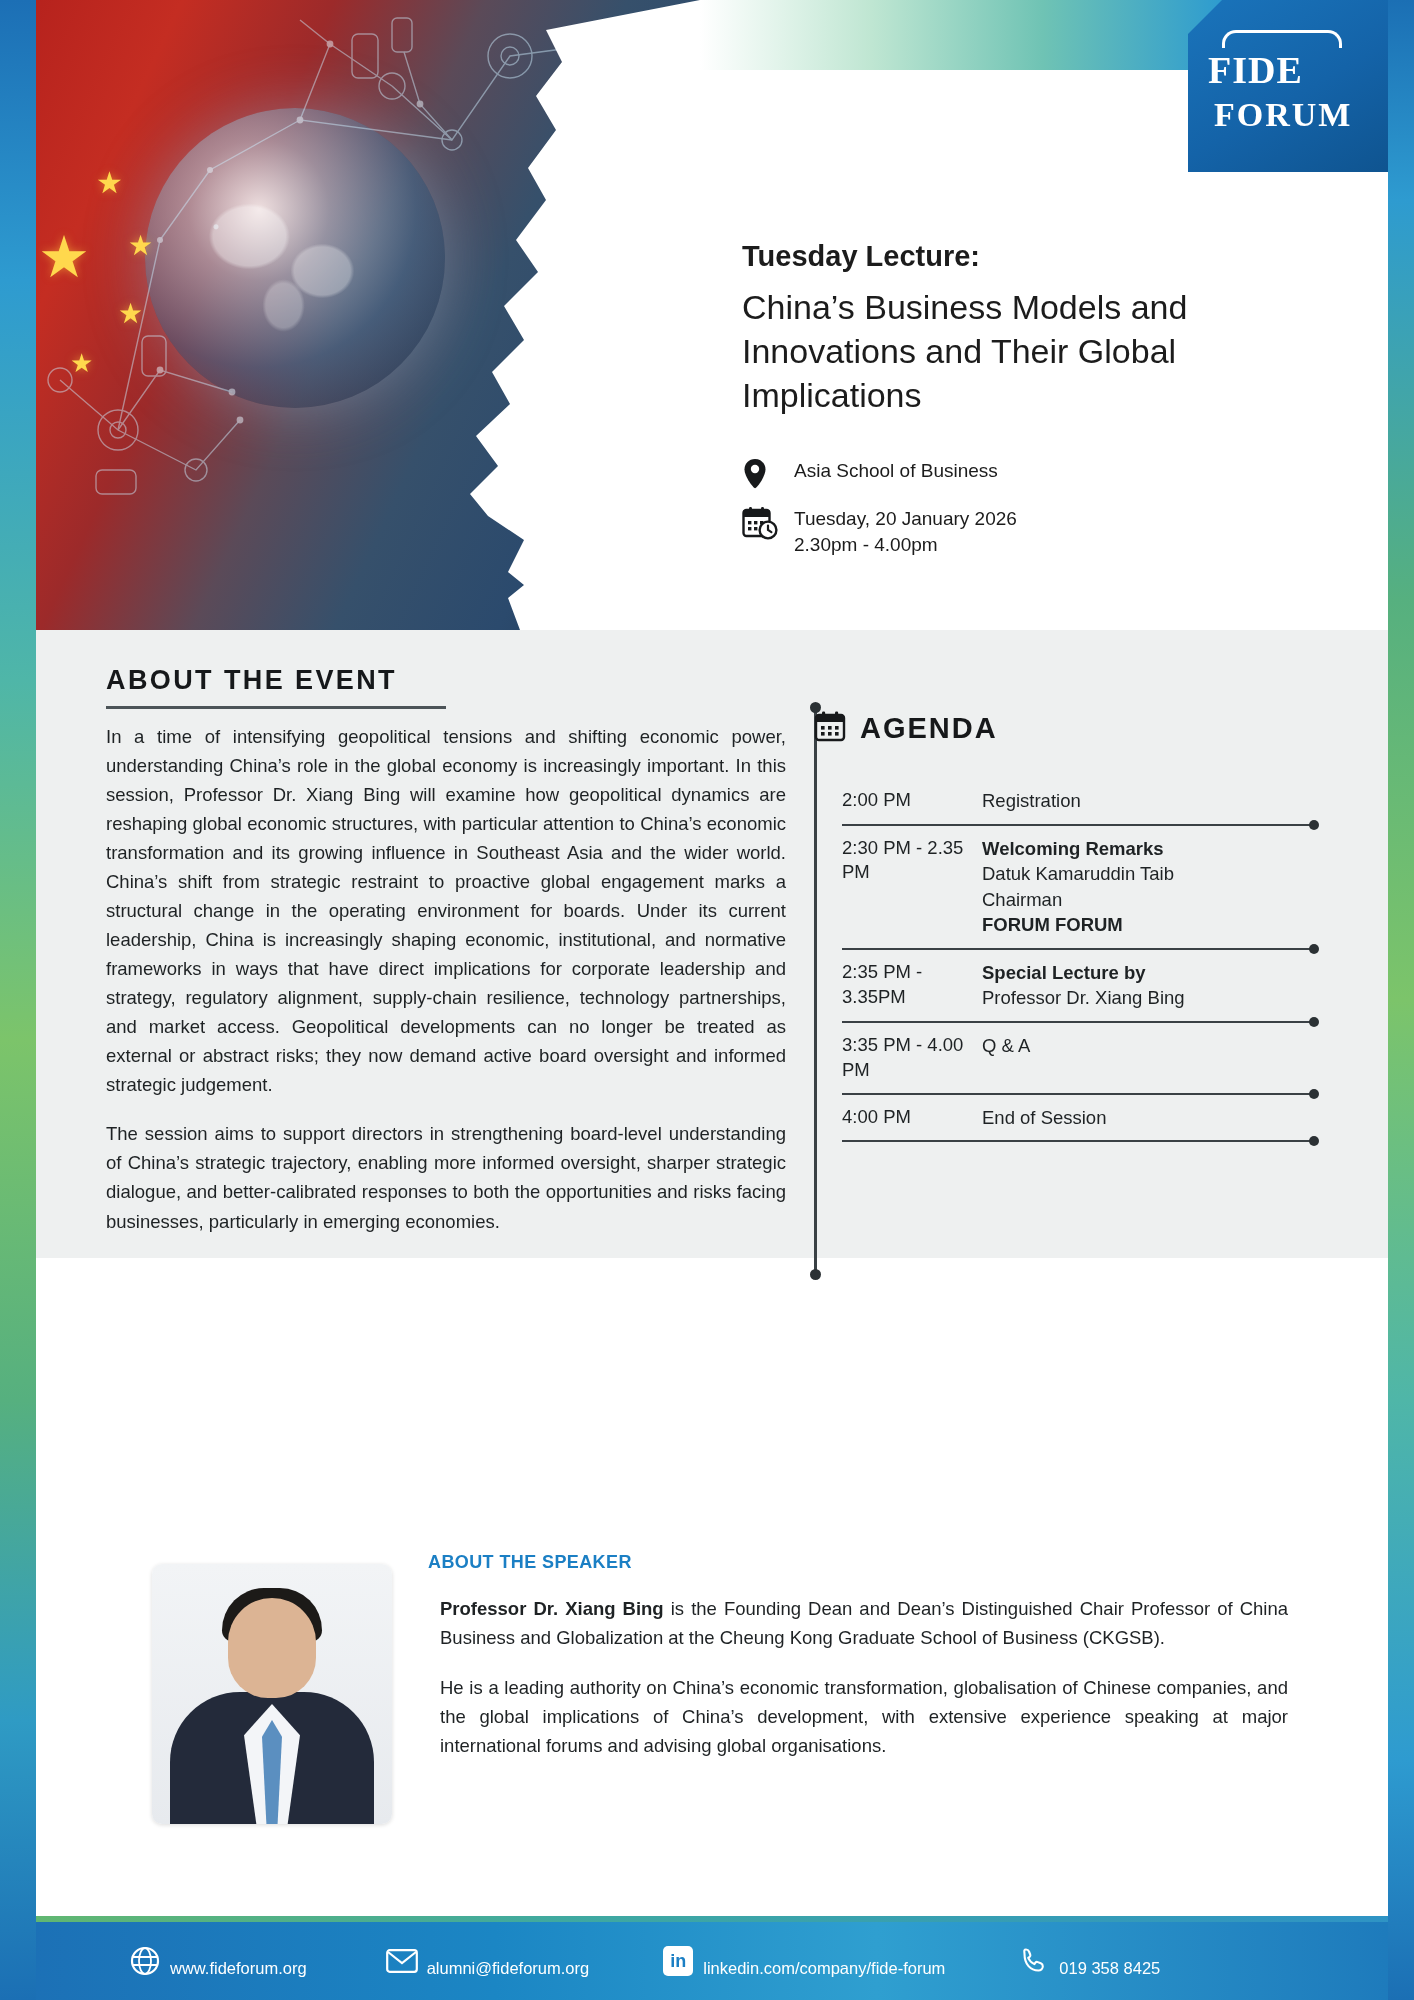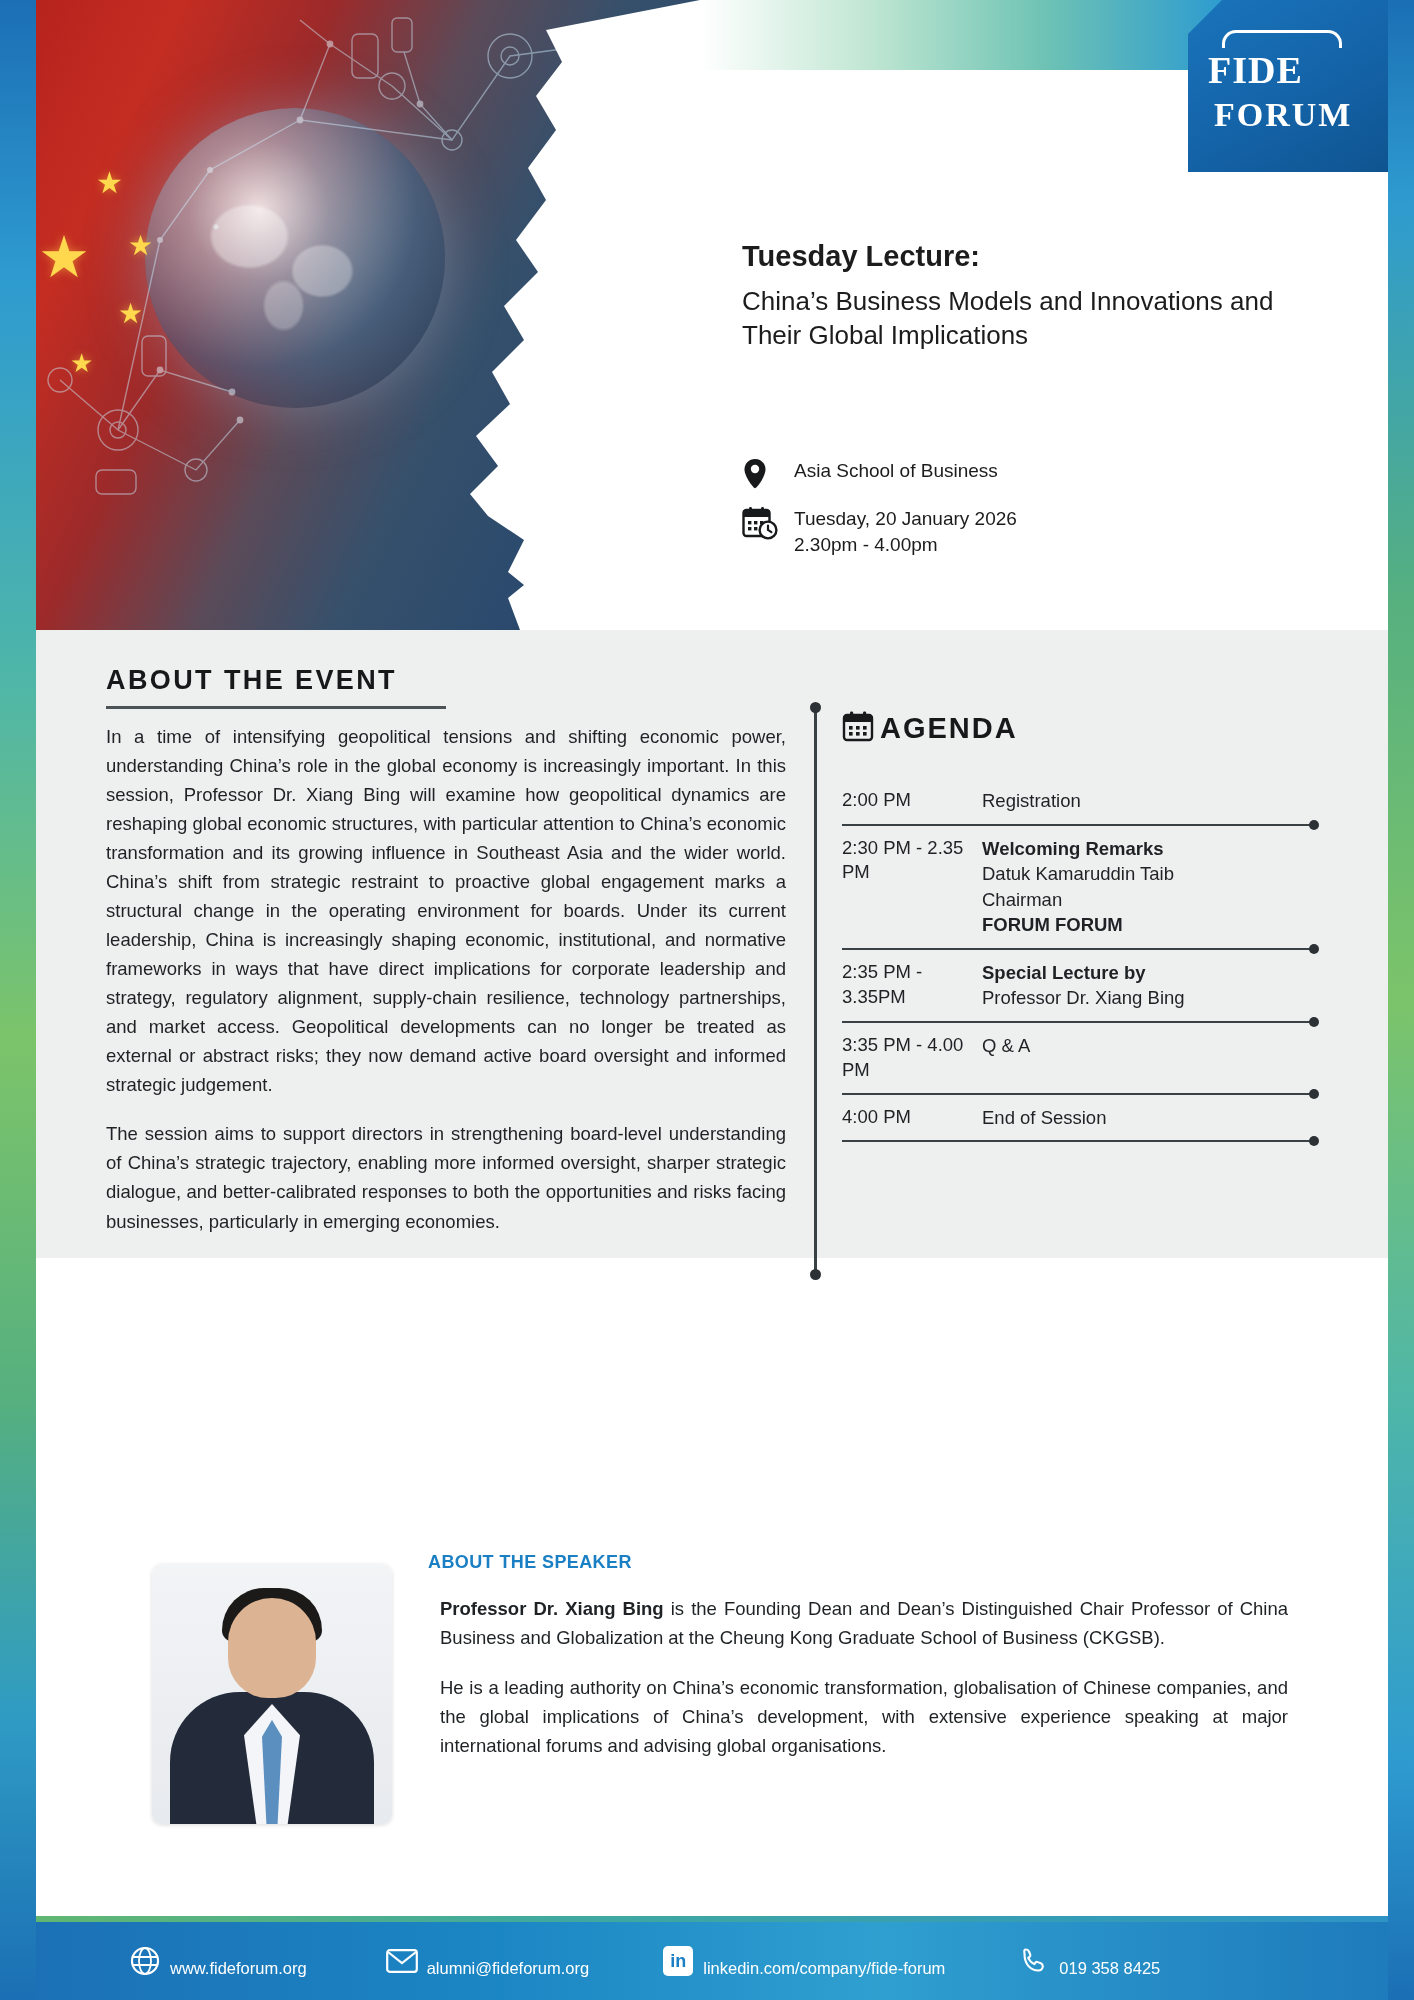--- a/index.html
+++ b/index.html
@@ -91,21 +91,21 @@
   .logo-badge .lg-t2 {
     position: absolute; left: 26px; top: 96px; width: 160px;
     color: #fff; font-size: 34px; font-weight: bold; letter-spacing: 2px;
     font-family: "Liberation Serif", serif;
   }
 
   .hero-title {
     position: absolute; left: 742px; top: 240px; width: 560px; z-index: 6;
   }
   .hero-title .t1 { font-size: 29px; font-weight: bold; color: #1c1c1c; margin-bottom: 12px; }
-  .hero-title .t2 { font-size: 26px; color: #1c1c1c; line-height: 1.30; }
+  .hero-title .t2 { font-size: 34px; color: #1c1c1c; line-height: 1.30; }
 
   .hero-meta { position: absolute; left: 742px; top: 458px; z-index: 6; }
   .meta-row { display: flex; align-items: flex-start; margin-bottom: 16px; }
   .meta-ico { width: 52px; flex: 0 0 52px; display: flex; justify-content: flex-start; }
   .meta-txt { font-size: 19px; color: #1c1c1c; line-height: 1.35; }
 
   
   .band {
     position: absolute; left: 36px; top: 630px; width: 1352px; height: 628px;
     background: #eef0f0;
@@ -132,21 +132,21 @@
     position: absolute; left: 778px; top: 78px; width: 3px; height: 566px;
     background: #3a4145;
   }
   .agenda-vline:before, .agenda-vline:after {
     content:""; position:absolute; left:-4px; width:11px; height:11px; border-radius:50%;
     background:#2b3134;
   }
   .agenda-vline:before { top:-6px; }
   .agenda-vline:after { bottom:-6px; }
 
-  .agenda-title { display: flex; align-items: center; gap: 6px; margin-bottom: 32px; padding-left: 28px;}
+  .agenda-title { display: flex; align-items: center; gap: 14px; margin-bottom: 32px; }
   .agenda-title h3 { font-size: 29px; font-weight: bold; letter-spacing: 2px; color: #16181a; }
 
   .agenda-table { padding-left: 28px; }
   .ag-row { display: flex; align-items: flex-start; padding: 10px 0 12px 0; position: relative; }
   .ag-row .line {
     position: absolute; left: 0; bottom: 0; width: 100%; height: 2px; background: #3a4145;
   }
   .ag-row .line:after {
     content:""; position:absolute; right:-5px; top:-4px; width:10px; height:10px; border-radius:50%; background:#2b3134;
   }

